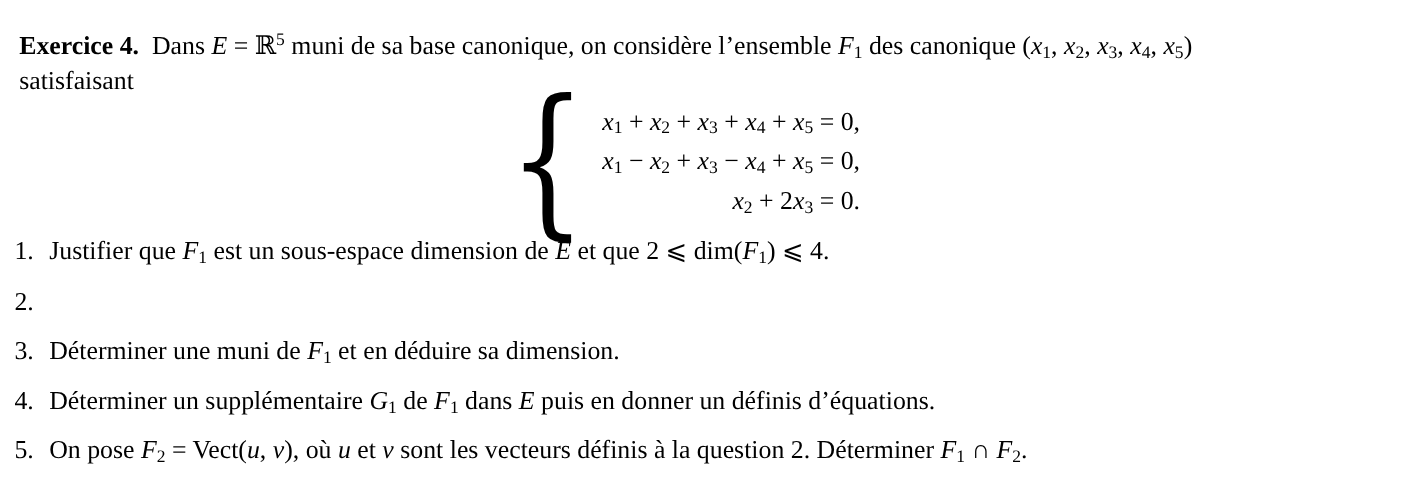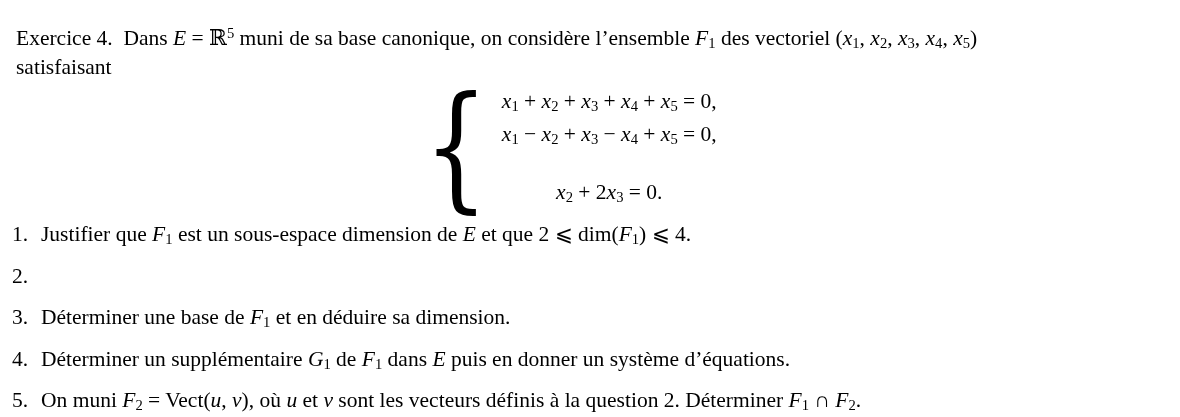--- a/index.html
+++ b/index.html
@@ -20,21 +20,21 @@
   }
 
   
   .intro { margin: 0; }
   .intro .line {
     display: block;
     line-height: 29px;
     white-space: pre;
   }
   .rich { white-space: pre-wrap; }
-  b, .b { font-weight: normal; }
+  b, .b { font-weight: bold; }
   i { font-style: italic; }
   sub {
     font-size: 68%;
     vertical-align: -0.22em;
     font-style: normal;
     line-height: 0;
   }
   sup {
     font-size: 68%;
     vertical-align: 0.5em;
@@ -62,21 +62,21 @@
     font-family: "DejaVu Serif", "Liberation Serif", serif;
   }
   .eqs {
     display: inline-block;
     text-align: left;
   }
   .eq {
     line-height: 33px;
     white-space: pre;
   }
-  .eq-right { text-align: center; margin-top: 25px; }
+  .eq-right { text-align: right; }
 
   
   .questions {
     list-style: none;
     margin: 0;
     padding: 0 0 0 0;
   }
   .q {
     display: flex;
     align-items: baseline;
@@ -88,21 +88,21 @@
     margin-left: -4px;
   }
   .qtext { white-space: pre-wrap; }
 </style>
 </head>
 <body>
 
 <main class="doc">
 
   <p class="intro">
-    <span class="line rich"><b>Exercice 4.</b><span>  Dans </span><i>E</i><span> = ℝ</span><sup>5</sup><span> muni de sa base canonique, on considère l’ensemble </span><i>F</i><sub>1</sub><span> des vectoriel (</span><i>x</i><sub>1</sub><span>, </span><i>x</i><sub>2</sub><span>, </span><i>x</i><sub>3</sub><span>, </span><i>x</i><sub>4</sub><span>, </span><i>x</i><sub>5</sub><span>)</span></span>
+    <span class="line rich"><b>Exercice 4.</b><span>  Dans </span><i>E</i><span> = ℝ</span><sup>5</sup><span> muni de sa base canonique, on considère l’ensemble </span><i>F</i><sub>1</sub><span> des canonique (</span><i>x</i><sub>1</sub><span>, </span><i>x</i><sub>2</sub><span>, </span><i>x</i><sub>3</sub><span>, </span><i>x</i><sub>4</sub><span>, </span><i>x</i><sub>5</sub><span>)</span></span>
     <span class="line">satisfaisant</span>
   </p>
 
   <div class="system">
     <span class="brace">{</span>
     <div class="eqs">
       <div class="eq rich"><i>x</i><sub>1</sub><span> + </span><i>x</i><sub>2</sub><span> + </span><i>x</i><sub>3</sub><span> + </span><i>x</i><sub>4</sub><span> + </span><i>x</i><sub>5</sub><span> = 0,</span></div>
       <div class="eq rich"><i>x</i><sub>1</sub><span> − </span><i>x</i><sub>2</sub><span> + </span><i>x</i><sub>3</sub><span> − </span><i>x</i><sub>4</sub><span> + </span><i>x</i><sub>5</sub><span> = 0,</span></div>
       <div class="eq rich eq-right"><i>x</i><sub>2</sub><span> + 2</span><i>x</i><sub>3</sub><span> = 0.</span></div>
     </div>
@@ -111,25 +111,25 @@
   <ol class="questions">
     <li class="q">
       <span class="qnum">1.</span>
       <span class="qtext rich"><span>Justifier que </span><i>F</i><sub>1</sub><span> est un sous-espace dimension de </span><i>E</i><span> et que 2 ⩽ dim(</span><i>F</i><sub>1</sub><span>) ⩽ 4.</span></span>
     </li>
     <li class="q">
       <span class="qnum">2.</span>
     </li>
     <li class="q">
       <span class="qnum">3.</span>
-      <span class="qtext rich"><span>Déterminer une base de </span><i>F</i><sub>1</sub><span> et en déduire sa dimension.</span></span>
+      <span class="qtext rich"><span>Déterminer une muni de </span><i>F</i><sub>1</sub><span> et en déduire sa dimension.</span></span>
     </li>
     <li class="q">
       <span class="qnum">4.</span>
-      <span class="qtext rich"><span>Déterminer un supplémentaire </span><i>G</i><sub>1</sub><span> de </span><i>F</i><sub>1</sub><span> dans </span><i>E</i><span> puis en donner un système d’équations.</span></span>
+      <span class="qtext rich"><span>Déterminer un supplémentaire </span><i>G</i><sub>1</sub><span> de </span><i>F</i><sub>1</sub><span> dans </span><i>E</i><span> puis en donner un définis d’équations.</span></span>
     </li>
     <li class="q">
       <span class="qnum">5.</span>
-      <span class="qtext rich"><span>On muni </span><i>F</i><sub>2</sub><span> = Vect(</span><i>u</i><span>, </span><i>v</i><span>), où </span><i>u</i><span> et </span><i>v</i><span> sont les vecteurs définis à la question 2. Déterminer </span><i>F</i><sub>1</sub><span> ∩ </span><i>F</i><sub>2</sub><span>.</span></span>
+      <span class="qtext rich"><span>On pose </span><i>F</i><sub>2</sub><span> = Vect(</span><i>u</i><span>, </span><i>v</i><span>), où </span><i>u</i><span> et </span><i>v</i><span> sont les vecteurs définis à la question 2. Déterminer </span><i>F</i><sub>1</sub><span> ∩ </span><i>F</i><sub>2</sub><span>.</span></span>
     </li>
   </ol>
 
 </main>
 
 </body></html>

